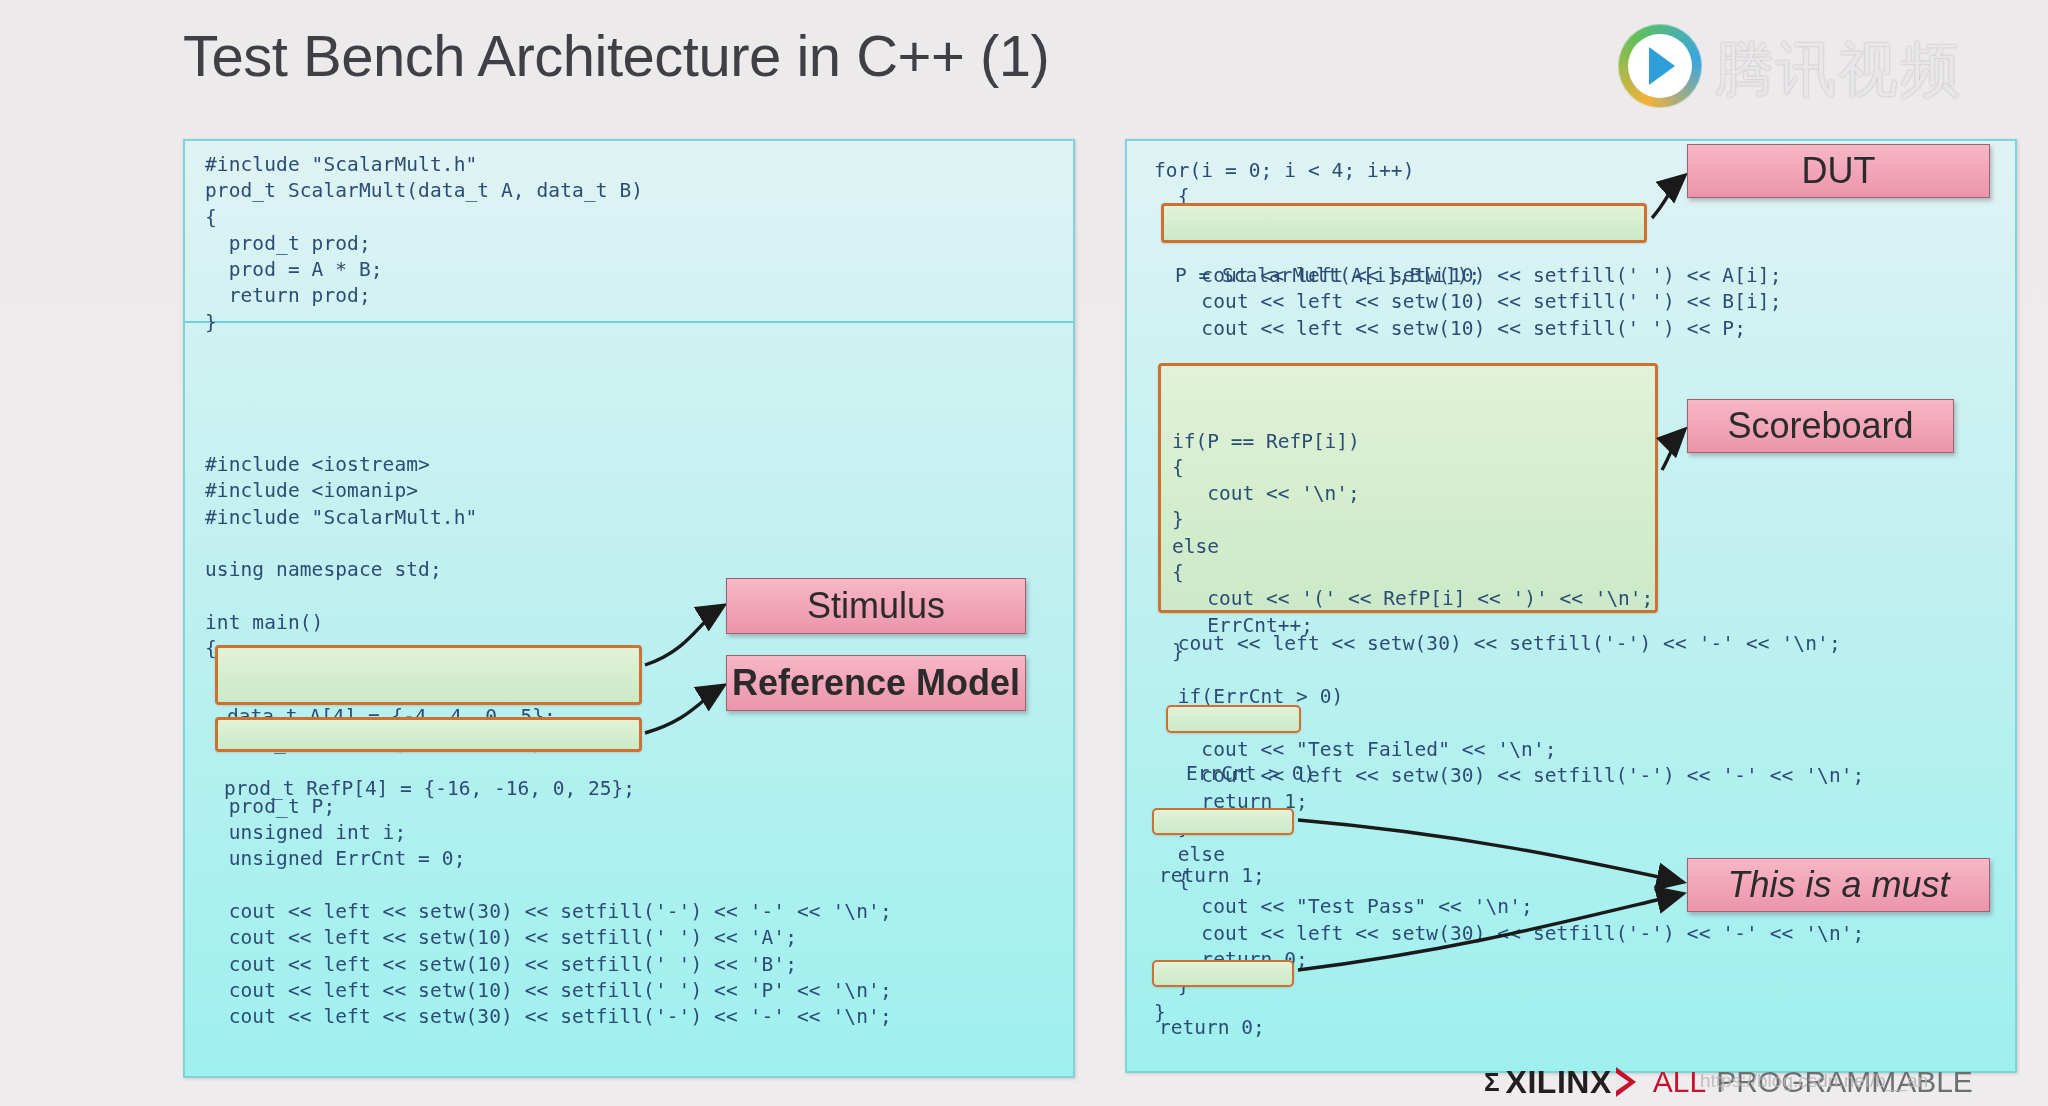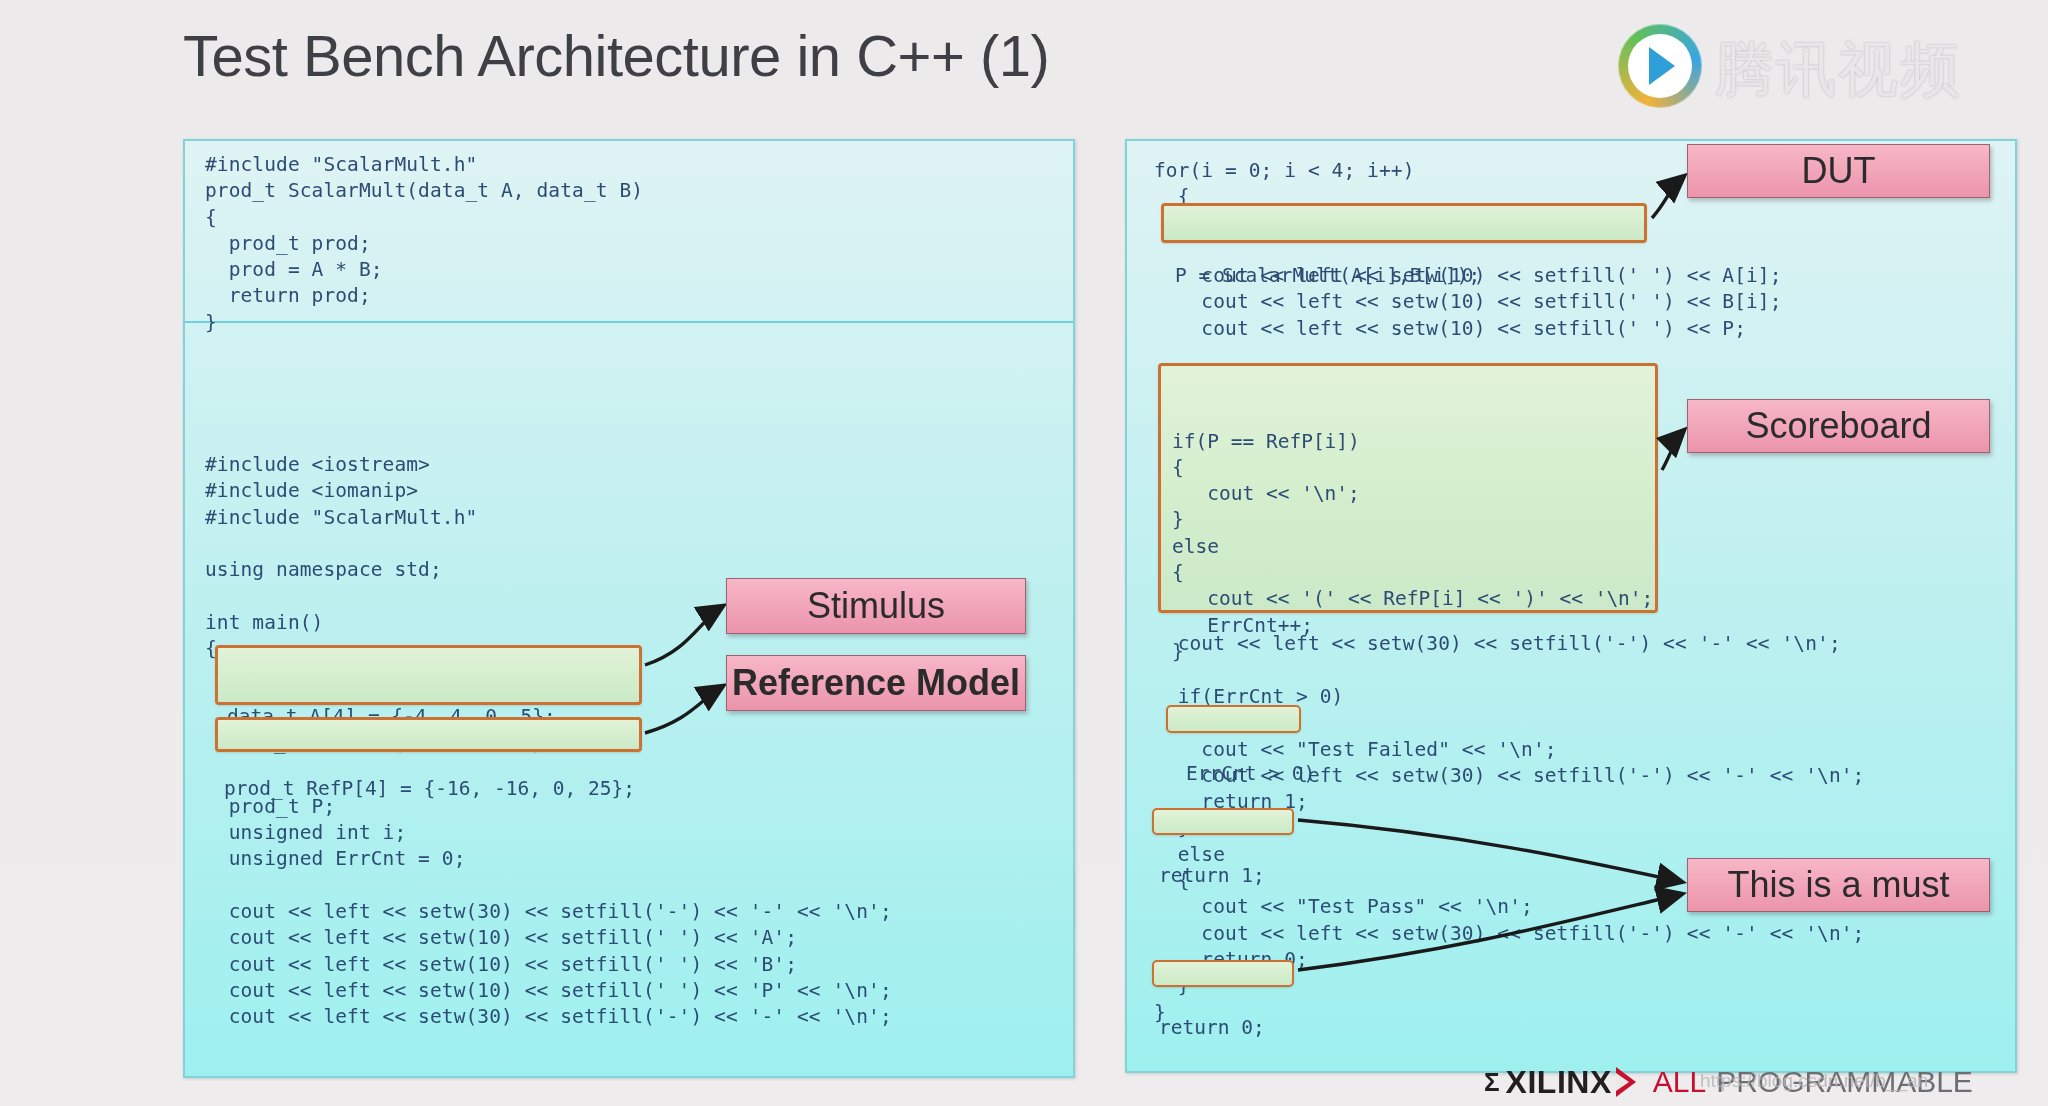--- a/index.html
+++ b/index.html
@@ -92,22 +92,22 @@
     background:linear-gradient(180deg,#f6b7c6 0%,#f3a9bc 40%,#eb94ab 100%);
     border:1.5px solid #9c6272;
     box-shadow:2px 3px 4px rgba(80,60,65,.3);
     color:#2b2b2b;
     font-size:36px;
     display:flex;align-items:center;justify-content:center;
     font-family:"Liberation Sans",sans-serif;
     box-sizing:border-box;
   }
   #co-dut   {left:1687px;top:144px;width:303px;height:54px;}
-  #co-score {left:1687px;top:399px;width:303px;height:54px;}
-  #co-must  {left:1687px;top:858px;width:303px;height:54px;}
+  #co-score {left:1687px;top:399px;width:267px;height:54px;}
+  #co-must  {left:1687px;top:858px;width:303px;height:54px;font-style:italic;}
   #co-stim  {left:726px;top:578px;width:300px;height:56px;}
   #co-ref   {left:726px;top:655px;width:300px;height:56px;font-weight:bold;}
 
   
   svg.arrows{position:absolute;left:0;top:0;width:2048px;height:1106px;pointer-events:none;}
 
   
   #xilinx{position:absolute;left:1484px;top:1062px;height:40px;display:flex;align-items:center;}
   #xilinx .xlogo{font-size:32px;font-weight:bold;color:#231f20;letter-spacing:.5px;
       font-family:"Liberation Sans",sans-serif;}

